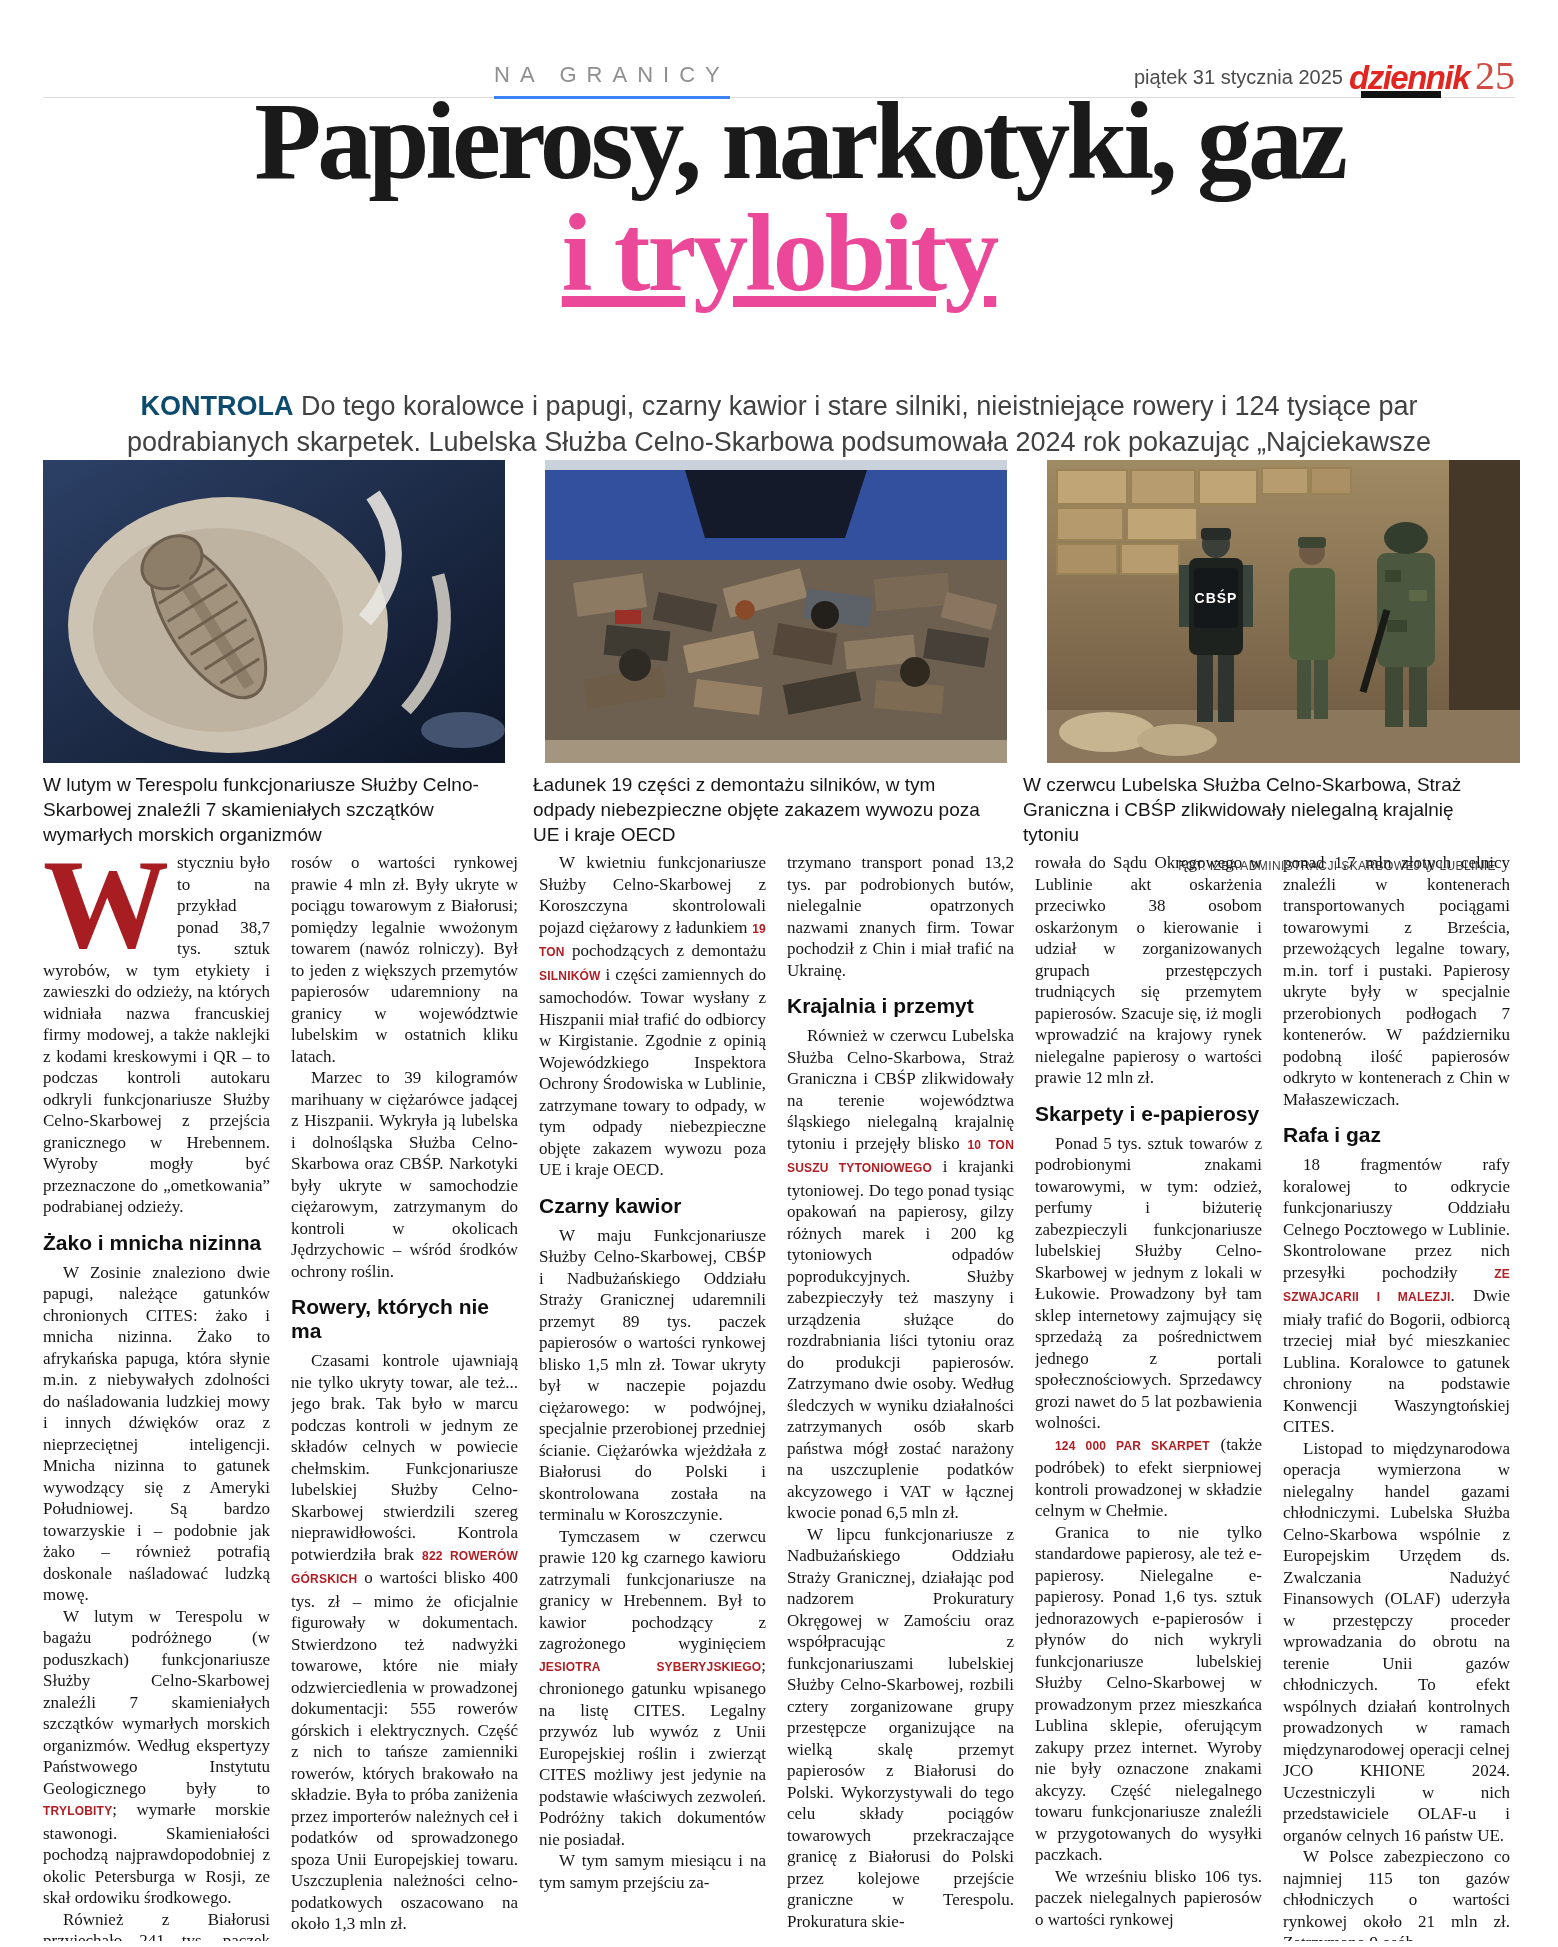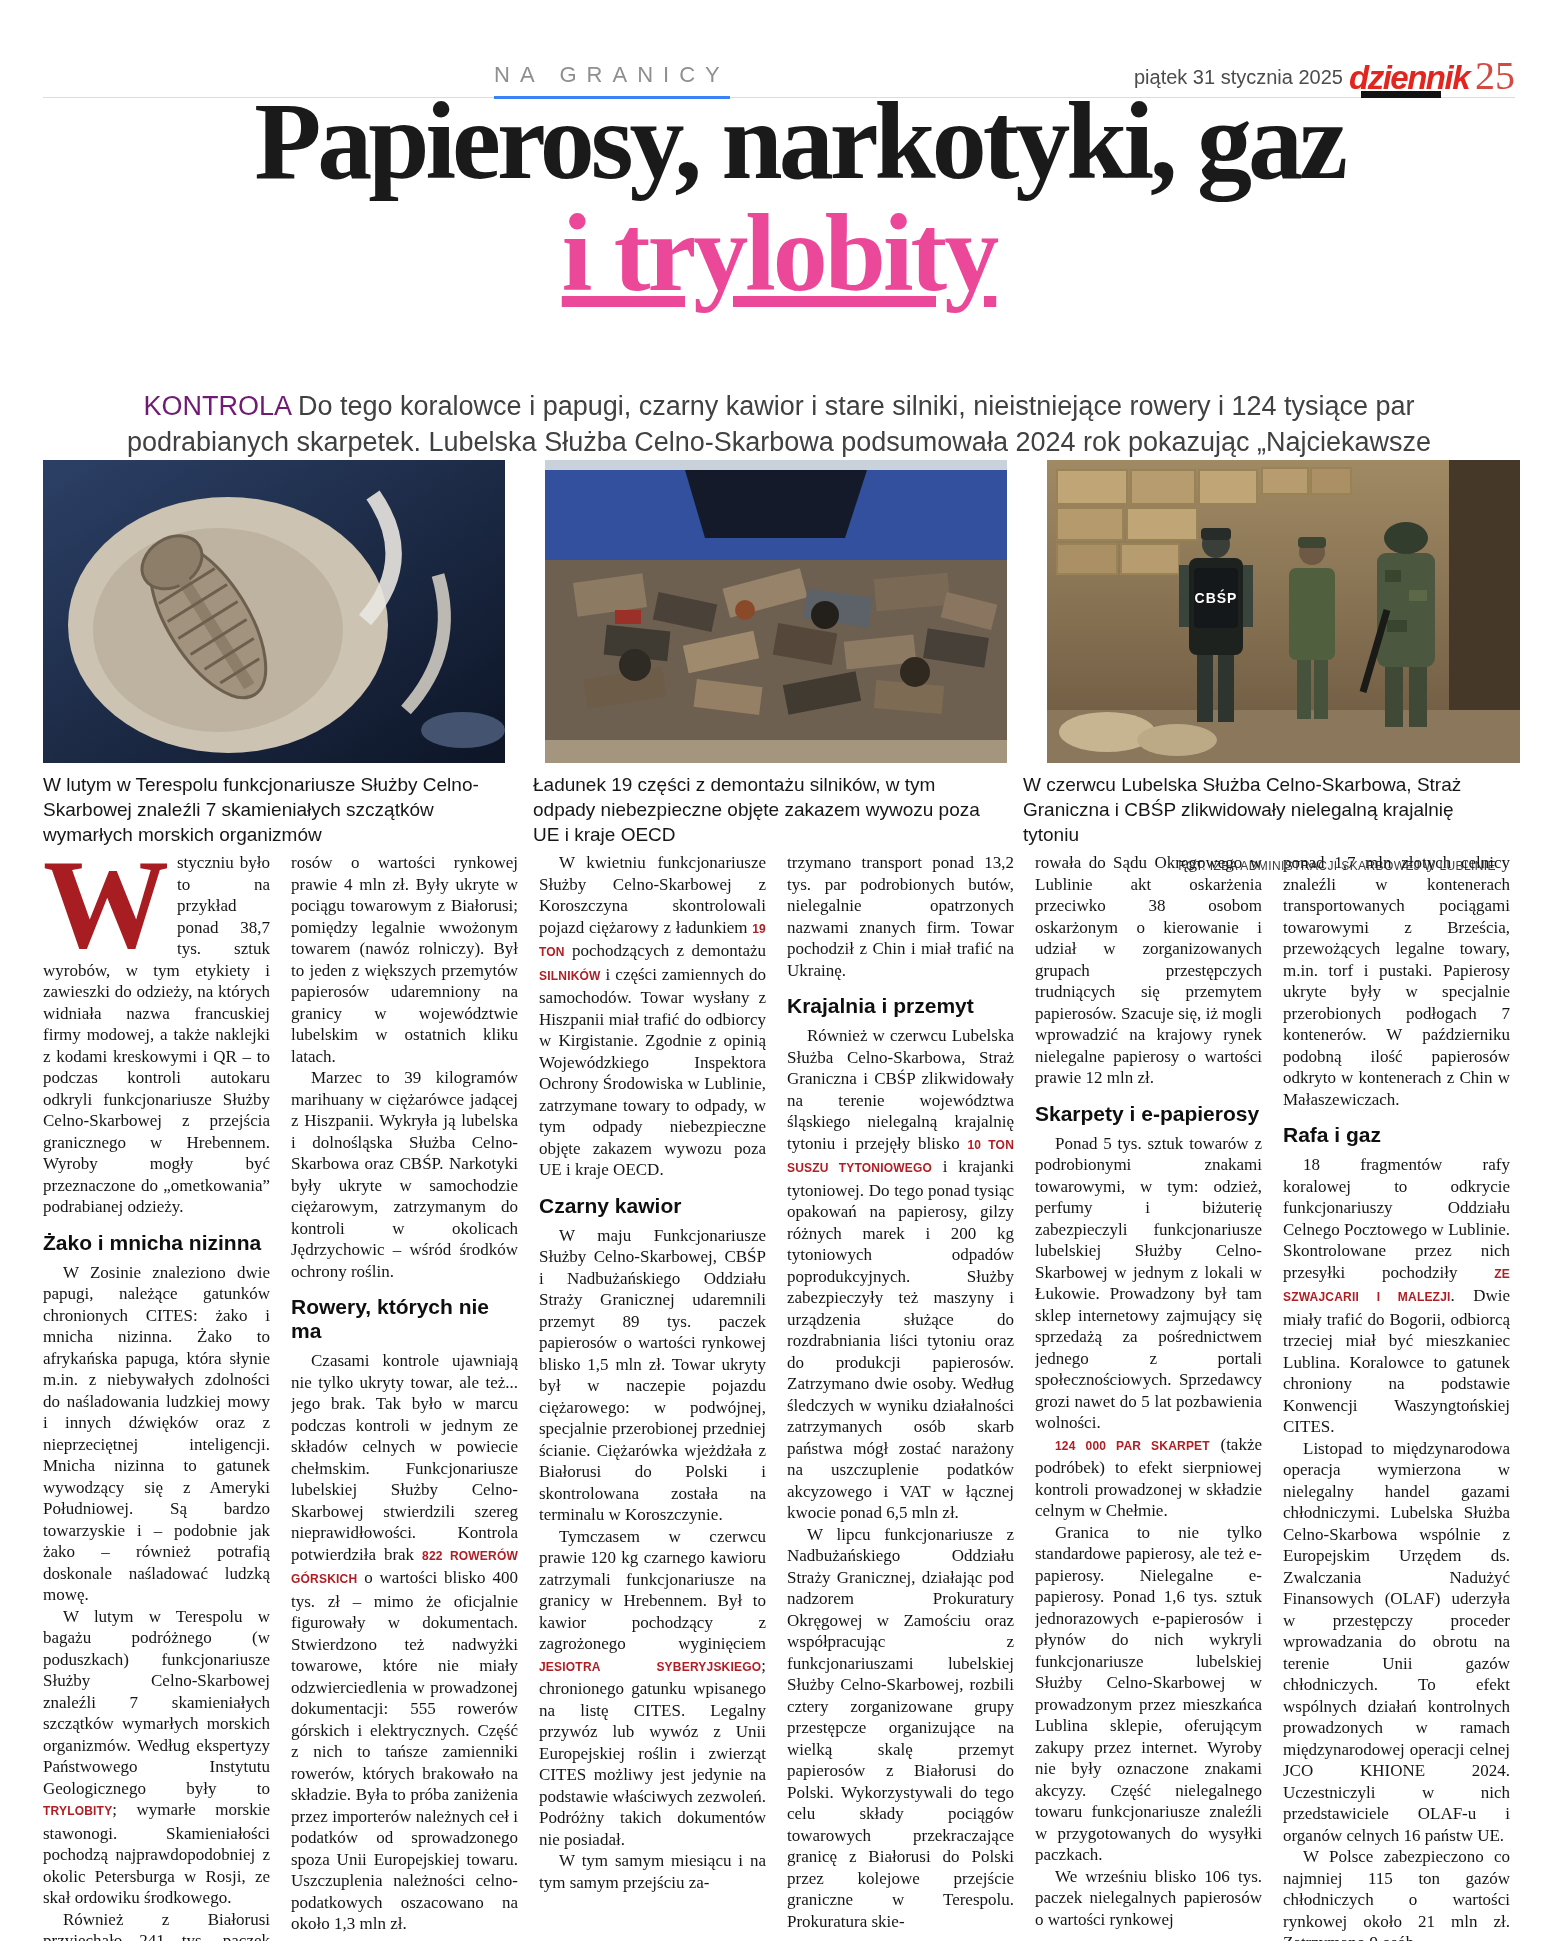--- a/index.html
+++ b/index.html
@@ -18,21 +18,21 @@
   .masthead .bar{position:absolute;left:12px;bottom:-4px;width:80px;height:7px;background:#121212;}
   .pagenum{font-family:"Liberation Serif",serif;font-size:40px;line-height:.9;color:#d24a42;}
 
   .headline{position:absolute;left:0;right:0;top:84px;text-align:center;
     font-family:"Liberation Serif",serif;font-weight:700;}
   .headline .l1{font-size:110px;line-height:1.04;letter-spacing:-4px;color:#1a1a1a;padding-left:40px;}
   .headline .l2{font-size:110px;line-height:1.0;letter-spacing:-3px;color:#ec4899;text-decoration:underline;}
 
   .lead{position:absolute;left:85px;right:85px;top:388px;text-align:center;
     font-family:"Liberation Sans",sans-serif;font-size:27px;line-height:36px;color:#414141;}
-  .lead .kick{color:#701a75;font-weight:400;}
+  .lead .kick{color:#0c4a6e;font-weight:700;}
 
   .photos{position:absolute;left:43px;top:460px;display:flex;gap:40px;}
   .photo{width:462px;height:303px;overflow:hidden;background:#0f766e;}
   .photo.wide{width:473px;}
   .photo svg{display:block;}
 
   .captions{position:absolute;left:43px;top:772px;display:flex;gap:28px;}
   .caption{width:462px;font-family:"Liberation Sans",sans-serif;font-size:19px;line-height:25px;color:#161616;}
   .caption.wide{width:473px;}
   .credit{margin-top:7px;font-size:12px;letter-spacing:.4px;color:#3c3c3c;text-align:right;}

